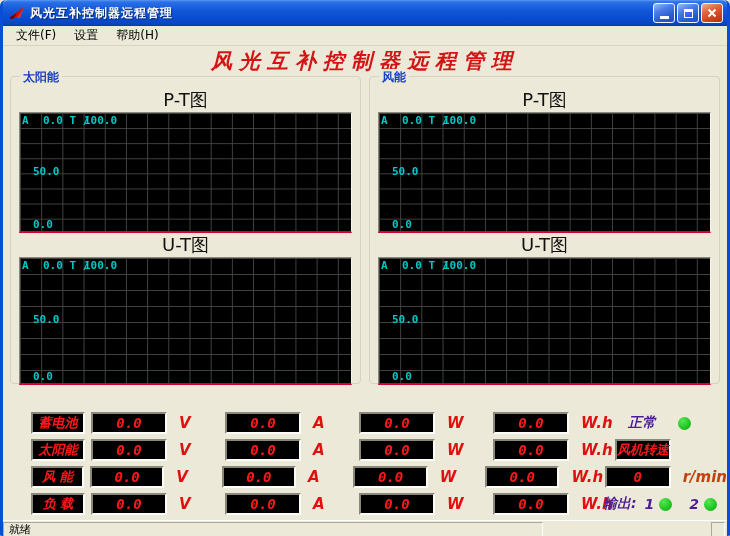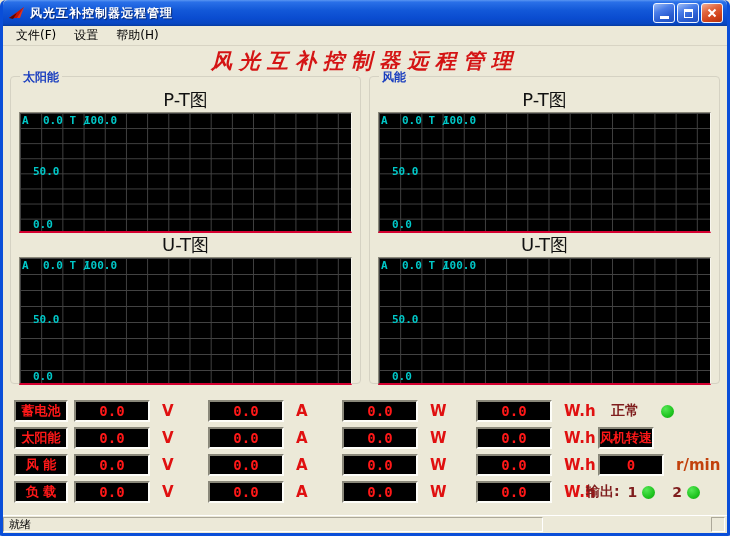--- a/index.html
+++ b/index.html
@@ -48,31 +48,31 @@
   .chart-ut { height:128px; background-size:21.2px 16px; }
   .clabel { position:absolute; color:#00c7c7; font-family:"DejaVu Sans Mono","Liberation Mono",monospace;
     font-size:11px; font-weight:bold; white-space:nowrap; }
   .cl-corner { left:2px;  top:1px; }
   .cl-scale  { left:23px; top:1px; }
   .cl-max    { left:64px; top:1px; }
   .cl-mid    { left:13px; top:44%; }
   .cl-min    { left:13px; bottom:0; }
 
   
-  .datapanel { margin-top:16px; padding-left:11px; }
+  .datapanel { margin-top:28px; padding-left:28px;font-style:italic; }
   .drow { display:flex; align-items:center; height:22px; margin-bottom:5px; }
   .lcd { background:#000; color:#ff1818; font-weight:bold; text-align:center;
     border:2px solid; border-color:#8a887a #fdfdf8 #fdfdf8 #8a887a;
     display:flex; align-items:center; justify-content:center; height:22px; white-space:nowrap; }
   .rowlabel { width:54px; font-size:13px; letter-spacing:0px; }
   .val { width:76px; margin-left:6px; font-family:"DejaVu Sans Mono","Liberation Mono",monospace; font-size:14px; }
   .unit { width:28px; margin-left:12px; margin-right:12px; color:#e01010; font-weight:bold; font-size:15px; }
   .unit-wh { width:34px; margin-right:0; }
   .rcell { flex:1; display:flex; align-items:center; height:22px; }
-  .black-bold { color:#7f1d1d; font-weight:bold; font-size:14px; white-space:nowrap; }
+  .black-bold { color:#4c1d95; font-weight:bold; font-size:14px; white-space:nowrap; }
   .led { width:13px; height:13px; border-radius:50%;
     background:radial-gradient(circle at 35% 30%, #55e855 0%, #1fc41f 60%, #12a012 100%); }
   .fanbox { width:56px; font-size:13px; }
   .fanval { width:66px; font-family:"DejaVu Sans Mono","Liberation Mono",monospace; font-size:14px; }
   .rmin { color:#c2410c; font-weight:bold; font-size:15px; margin-left:12px; }
 
   
   .statusbar { flex:0 0 18px; height:18px; display:flex; align-items:stretch; gap:2px;
     background:#ece9d8; border-top:1px solid #fff; padding:1px 2px 1px 0; font-size:11px;font-family:Liberation Mono, monospace; }
   .pane { border:1px solid; border-color:#aca899 #ffffff #ffffff #aca899;

